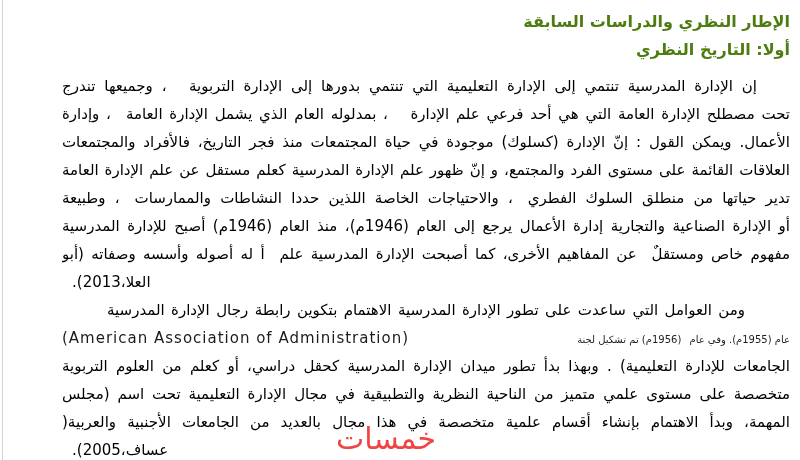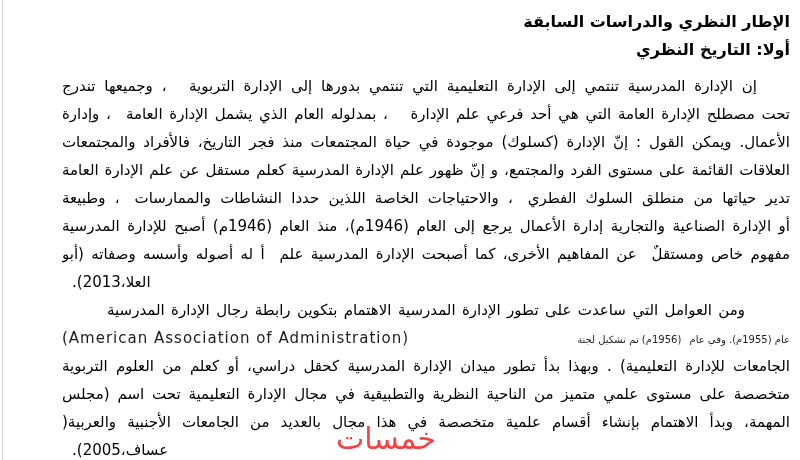--- a/index.html
+++ b/index.html
@@ -18,21 +18,21 @@
     background:#d5d5d5;
   }
   .h1,.h2{
     direction:rtl;
     text-align:right;
     font-size:16px;
     font-weight:700;
     line-height:28px;
     height:28px;
     margin:0;
-    color:#000000;
+    color:#4d7c0f;
     white-space:nowrap;
   }
   .para{margin:0;padding:0;}
   .para-1{margin-top:8px;}
   .bl{
     direction:rtl;
     font-size:15px;
     line-height:28px;
     height:28px;
     text-align:justify;

